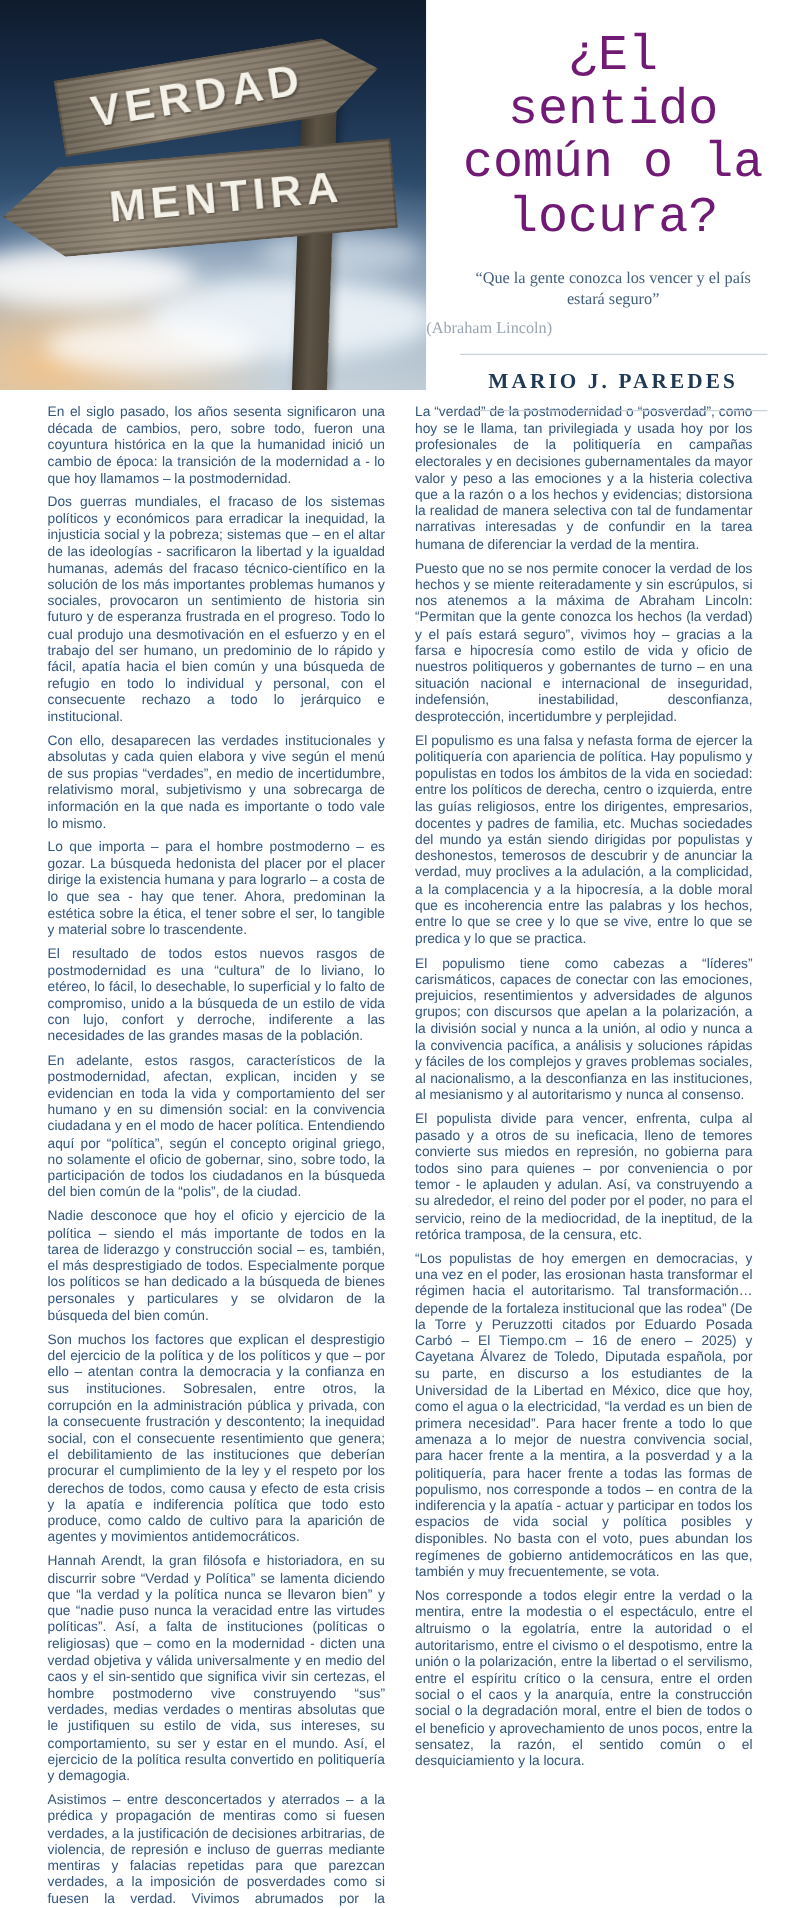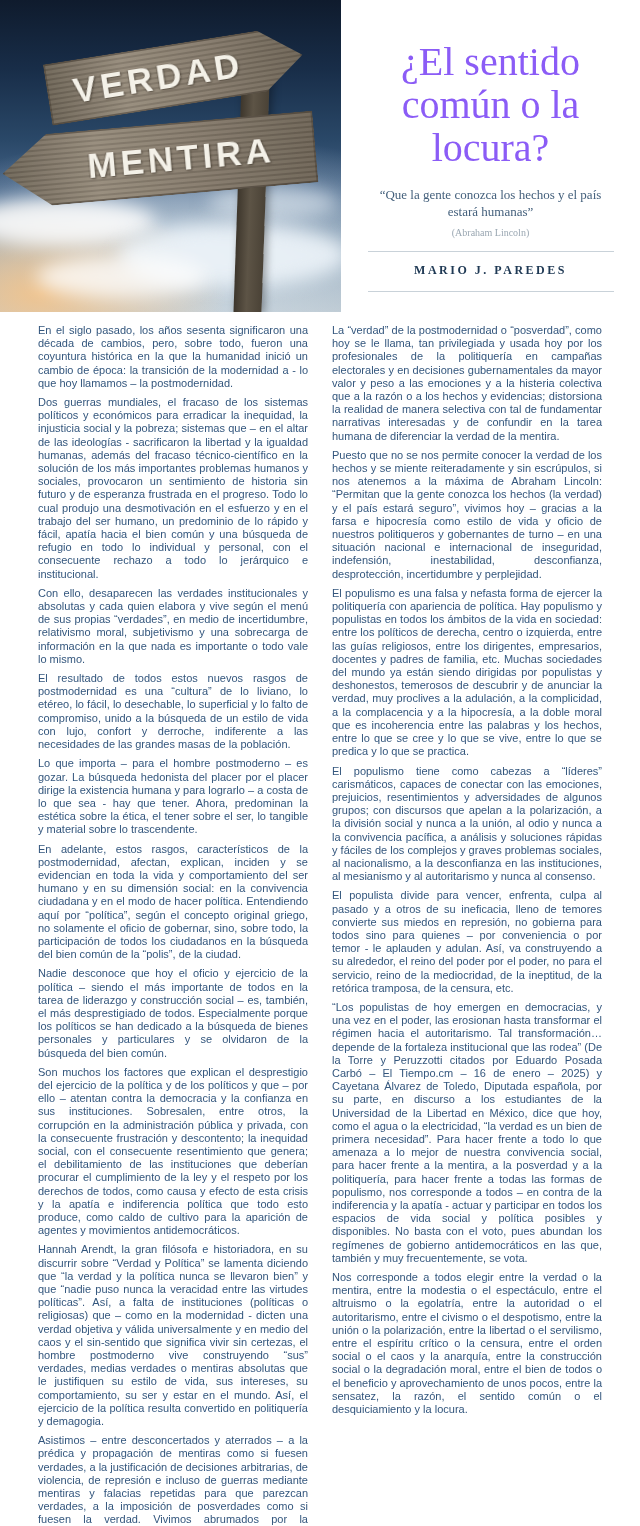--- a/index.html
+++ b/index.html
@@ -48,37 +48,37 @@
     padding-left: 44px; box-sizing: border-box;
   }
   .sign-text {
     color: #f4f1e8; font-weight: bold; font-size: 35px; letter-spacing: 4px;
     font-family: "Liberation Sans", sans-serif;
     text-shadow: 1px 1px 2px rgba(40,32,24,0.55), -1px 0 1px rgba(40,32,24,0.25);
   }
 
   .header-right { position: absolute; left: 341px; top: 0; width: 299px; height: 312px; background: #ffffff; }
   .title {
-    margin: 40px auto 0; width: 262px; text-align: center;
-    font-family: Liberation Serif, serif; font-weight: 400;
-    font-size: 40px; line-height: 1.08; color: #8b5cf6;
+    margin: 24px auto 0; width: 262px; text-align: center;
+    font-family: Liberation Mono, monospace; font-weight: 400;
+    font-size: 40px; line-height: 1.08; color: #701a75;
   }
   .quote {
     margin: 16px auto 0; width: 226px; text-align: center;
     font-family: "Liberation Serif", serif; font-size: 13px; line-height: 1.35; color: #44607c;
   }
   .attribution {
-    margin: 6px auto 0; text-align: center;
-    font-family: "Liberation Serif", serif; font-size: 10px; color: #9aa7b2;
+    margin: 6px auto 0; 
+    font-family: "Liberation Serif", serif; font-size: 13px; color: #9aa7b2;
   }
   .rule { width: 246px; margin: 13px auto 0; border-top: 1px solid #c9d2d9; height: 0; }
   .author {
     margin: 11px auto 0; text-align: center;
     font-family: "Liberation Serif", serif; font-weight: bold;
-    font-size: 12px; letter-spacing: 2.5px; color: #203a55;
+    font-size: 17px; letter-spacing: 2.5px; color: #203a55;
   }
 
   
   .article { display: flex; gap: 24px; padding: 12px 38px 0 38px; }
   .column { flex: 1; min-width: 0; }
   .para {
     margin: 0 0 6px 0;
     font-size: 11px; line-height: 13.2px;
     color: #33567d; text-align: justify;
   }
@@ -98,35 +98,35 @@
       </div>
       <div class="sign sign-bottom">
         <span class="sign-text">MENTIRA</span>
       </div>
       <div class="cloud c2"></div>
       <div class="cloud c3"></div>
     </div>
 
     <div class="header-right">
       <h1 class="title">¿El sentido común o la locura?</h1>
-      <p class="quote">“Que la gente conozca los hechos y el país estará humanas”</p>
+      <p class="quote">“Que la gente conozca los vencer y el país estará seguro”</p>
       <p class="attribution">(Abraham Lincoln)</p>
       <div class="rule"></div>
       <div class="author">MARIO J. PAREDES</div>
       <div class="rule"></div>
     </div>
   </header>
 
   <main class="article">
     <div class="column">
         <p class="para">En el siglo pasado, los años sesenta significaron una década de cambios, pero, sobre todo, fueron una coyuntura histórica en la que la humanidad inició un cambio de época: la transición de la modernidad a - lo que hoy llamamos – la postmodernidad.</p>
         <p class="para">Dos guerras mundiales, el fracaso de los sistemas políticos y económicos para erradicar la inequidad, la injusticia social y la pobreza; sistemas que – en el altar de las ideologías - sacrificaron la libertad y la igualdad humanas, además del fracaso técnico-científico en la solución de los más importantes problemas humanos y sociales, provocaron un sentimiento de historia sin futuro y de esperanza frustrada en el progreso. Todo lo cual produjo una desmotivación en el esfuerzo y en el trabajo del ser humano, un predominio de lo rápido y fácil, apatía hacia el bien común y una búsqueda de refugio en todo lo individual y personal, con el consecuente rechazo a todo lo jerárquico e institucional.</p>
         <p class="para">Con ello, desaparecen las verdades institucionales y absolutas y cada quien elabora y vive según el menú de sus propias “verdades”, en medio de incertidumbre, relativismo moral, subjetivismo y una sobrecarga de información en la que nada es importante o todo vale lo mismo.</p>
+        <p class="para">Lo que importa – para el hombre postmoderno – es gozar. La búsqueda hedonista del placer por el placer dirige la existencia humana y para lograrlo – a costa de lo que sea - hay que tener. Ahora, predominan la estética sobre la ética, el tener sobre el ser, lo tangible y material sobre lo trascendente.</p>
         <p class="para">El resultado de todos estos nuevos rasgos de postmodernidad es una “cultura” de lo liviano, lo etéreo, lo fácil, lo desechable, lo superficial y lo falto de compromiso, unido a la búsqueda de un estilo de vida con lujo, confort y derroche, indiferente a las necesidades de las grandes masas de la población.</p>
-        <p class="para">Lo que importa – para el hombre postmoderno – es gozar. La búsqueda hedonista del placer por el placer dirige la existencia humana y para lograrlo – a costa de lo que sea - hay que tener. Ahora, predominan la estética sobre la ética, el tener sobre el ser, lo tangible y material sobre lo trascendente.</p>
         <p class="para">En adelante, estos rasgos, característicos de la postmodernidad, afectan, explican, inciden y se evidencian en toda la vida y comportamiento del ser humano y en su dimensión social: en la convivencia ciudadana y en el modo de hacer política. Entendiendo aquí por “política”, según el concepto original griego, no solamente el oficio de gobernar, sino, sobre todo, la participación de todos los ciudadanos en la búsqueda del bien común de la “polis”, de la ciudad.</p>
         <p class="para">Nadie desconoce que hoy el oficio y ejercicio de la política – siendo el más importante de todos en la tarea de liderazgo y construcción social – es, también, el más desprestigiado de todos. Especialmente porque los políticos se han dedicado a la búsqueda de bienes personales y particulares y se olvidaron de la búsqueda del bien común.</p>
         <p class="para">Son muchos los factores que explican el desprestigio del ejercicio de la política y de los políticos y que – por ello – atentan contra la democracia y la confianza en sus instituciones. Sobresalen, entre otros, la corrupción en la administración pública y privada, con la consecuente frustración y descontento; la inequidad social, con el consecuente resentimiento que genera; el debilitamiento de las instituciones que deberían procurar el cumplimiento de la ley y el respeto por los derechos de todos, como causa y efecto de esta crisis y la apatía e indiferencia política que todo esto produce, como caldo de cultivo para la aparición de agentes y movimientos antidemocráticos.</p>
         <p class="para">Hannah Arendt, la gran filósofa e historiadora, en su discurrir sobre “Verdad y Política” se lamenta diciendo que “la verdad y la política nunca se llevaron bien” y que “nadie puso nunca la veracidad entre las virtudes políticas”. Así, a falta de instituciones (políticas o religiosas) que – como en la modernidad - dicten una verdad objetiva y válida universalmente y en medio del caos y el sin-sentido que significa vivir sin certezas, el hombre postmoderno vive construyendo “sus” verdades, medias verdades o mentiras absolutas que le justifiquen su estilo de vida, sus intereses, su comportamiento, su ser y estar en el mundo. Así, el ejercicio de la política resulta convertido en politiquería y demagogia.</p>
         <p class="para">Asistimos – entre desconcertados y aterrados – a la prédica y propagación de mentiras como si fuesen verdades, a la justificación de decisiones arbitrarias, de violencia, de represión e incluso de guerras mediante mentiras y falacias repetidas para que parezcan verdades, a la imposición de posverdades como si fuesen la verdad. Vivimos abrumados por la sobrecarga de desinformación o información política falsa para manipular a la opinión pública, con tal de conseguir objetivos reprobables, propósitos que nunca benefician el bien común ni están acordes con el sentido y sentir común o con los mejores valores y anhelos humanos.</p>
       </div>
     <div class="column">
         <p class="para">La “verdad” de la postmodernidad o “posverdad”, como hoy se le llama, tan privilegiada y usada hoy por los profesionales de la politiquería en campañas electorales y en decisiones gubernamentales da mayor valor y peso a las emociones y a la histeria colectiva que a la razón o a los hechos y evidencias; distorsiona la realidad de manera selectiva con tal de fundamentar narrativas interesadas y de confundir en la tarea humana de diferenciar la verdad de la mentira.</p>
         <p class="para">Puesto que no se nos permite conocer la verdad de los hechos y se miente reiteradamente y sin escrúpulos, si nos atenemos a la máxima de Abraham Lincoln: “Permitan que la gente conozca los hechos (la verdad) y el país estará seguro”, vivimos hoy – gracias a la farsa e hipocresía como estilo de vida y oficio de nuestros politiqueros y gobernantes de turno – en una situación nacional e internacional de inseguridad, indefensión, inestabilidad, desconfianza, desprotección, incertidumbre y perplejidad.</p>
         <p class="para">El populismo es una falsa y nefasta forma de ejercer la politiquería con apariencia de política. Hay populismo y populistas en todos los ámbitos de la vida en sociedad: entre los políticos de derecha, centro o izquierda, entre las guías religiosos, entre los dirigentes, empresarios, docentes y padres de familia, etc. Muchas sociedades del mundo ya están siendo dirigidas por populistas y deshonestos, temerosos de descubrir y de anunciar la verdad, muy proclives a la adulación, a la complicidad, a la complacencia y a la hipocresía, a la doble moral que es incoherencia entre las palabras y los hechos, entre lo que se cree y lo que se vive, entre lo que se predica y lo que se practica.</p>

